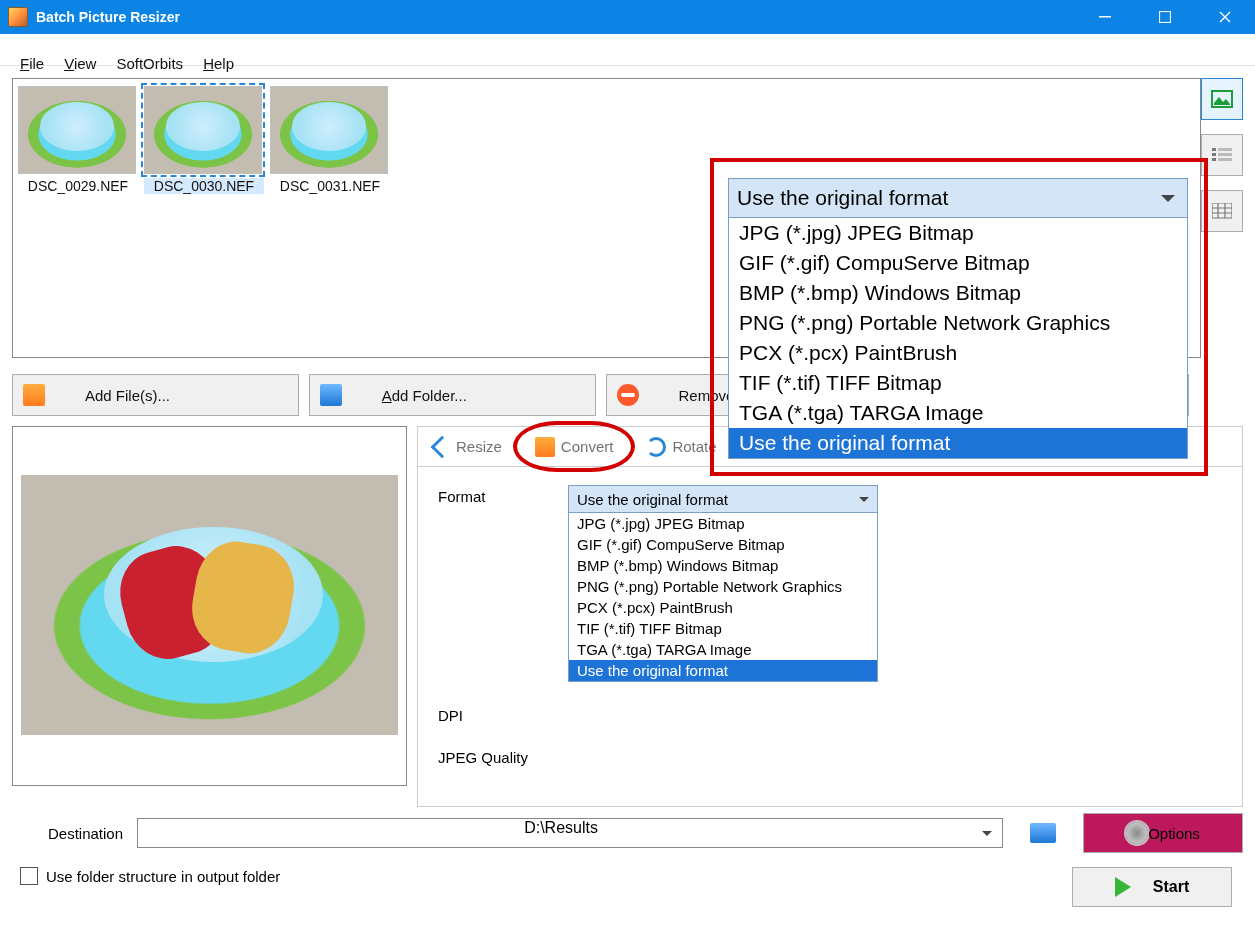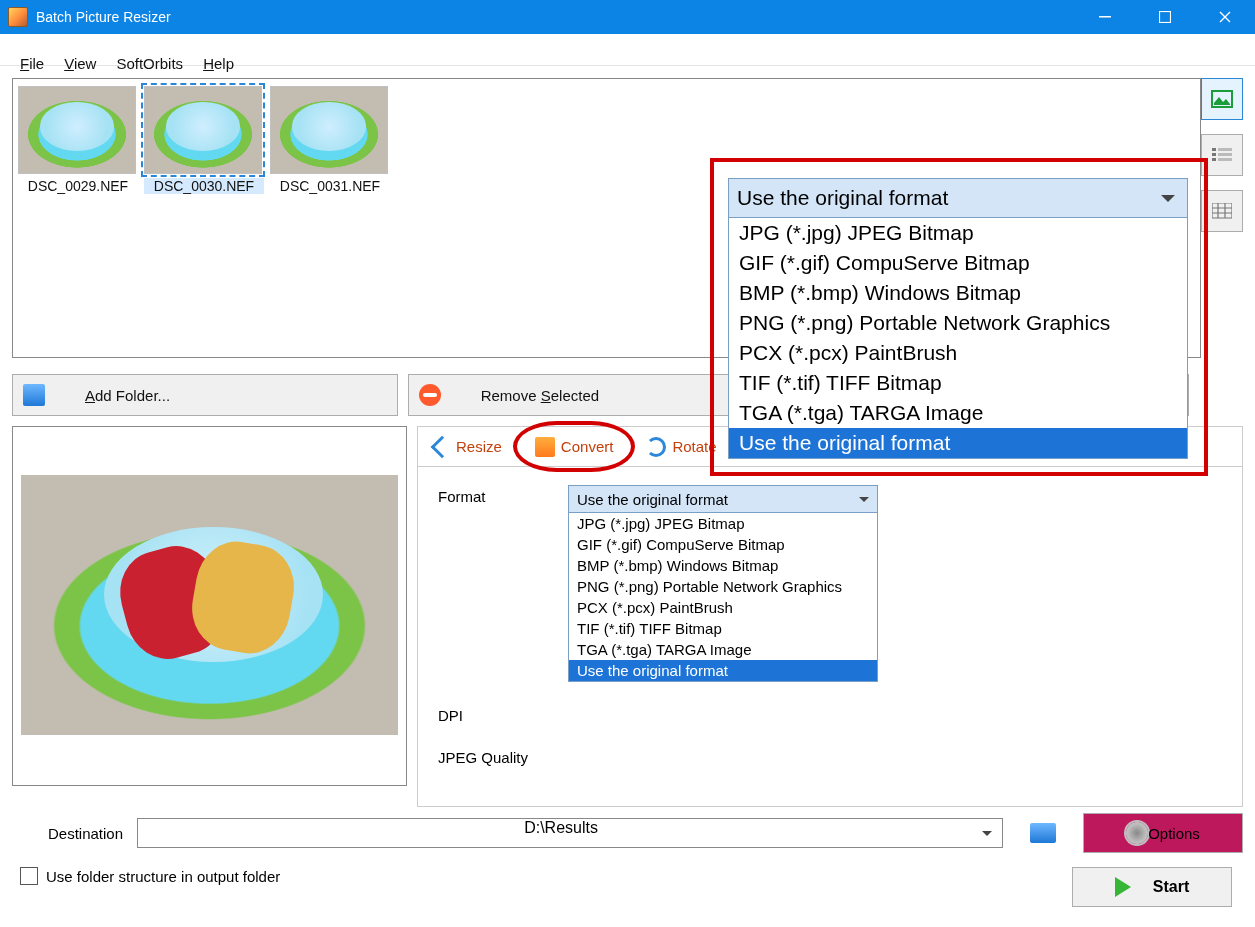--- a/index.html
+++ b/index.html
@@ -1,21 +1,21 @@
 <!DOCTYPE html>
 <html><head>
 <meta charset="utf-8">
 <style>
 * { box-sizing: border-box; margin: 0; padding: 0; font-family: "Segoe UI", Tahoma, sans-serif; }
 body { background: #fff; width: 1255px; height: 927px; position: relative; overflow: hidden; }
 
 
 .titlebar { background: #0b84e5; height: 34px; display: flex; align-items: center; color: #fff; font-size: 14px; padding-left: 8px; }
 .titlebar .app-icon { width: 20px; height: 20px; margin-right: 8px; background: linear-gradient(135deg,#ffd75e,#ff8a3c 55%,#b15e33); border: 1px solid #8a5a2a; border-radius: 2px; }
-.titlebar .title-text { flex: 1; }
+.titlebar .title-text { flex: 1; font-weight: bold; }
 .titlebar .win-btn { width: 60px; height: 34px; display: flex; align-items: center; justify-content: center; color: #fff; }
 
 
 .menubar { height: 32px; display: flex; align-items: center; padding: 0 10px; font-size: 15px; color: #111; border-bottom: 1px solid #e5e5e5; }
 .menubar .menu-item { padding: 4px 10px; cursor: default; margin-top: 28px; }
 .menubar .menu-item span { text-decoration: underline; }
 
 
 .gallery-row { display: flex; padding: 12px 12px 12px 12px; }
 .gallery { border: 1px solid #888; flex: 1; height: 280px; padding: 5px; display: flex; gap: 6px; align-items: flex-start; position: relative; }
@@ -49,21 +49,21 @@
 .preview-pane { width: 395px; height: 360px; border:1px solid #888; display:flex; flex-direction:column; }
 .preview-pane .preview-img { margin: 48px 8px 0 8px; height: 260px; position:relative; overflow:hidden; background:#c7c0b5; }
 .preview-img .bigcake { width:100%; height:100%; background:radial-gradient(ellipse 62% 54% at 50% 58%, #62d9f0 0%, #62d9f0 55%, #7cc447 56%, #7cc447 66%, #c3bdb1 67%); position:relative; }
 .preview-img .bigcake::after { content:""; position:absolute; left:22%; top:20%; width:58%; height:52%; border-radius:50%; background: radial-gradient(circle,#d5f1fb 0%,#a5e2f4 75%); }
 .preview-img .char { position:absolute; width:26%; height:42%; border-radius:40%; }
 .preview-img .char.a{ left:27%; top:28%; background:#c9212f; transform:rotate(-15deg);}
 .preview-img .char.b{ left:46%; top:26%; background:#e6b64a; transform:rotate(10deg);}
 
 .tabs-pane { flex:1; border:1px solid #ccc; position:relative; background:#fff; }
 .tabs-head { display:flex; border-bottom:1px solid #ccc; height:40px; align-items:center; }
-.tab { padding:0 16px; height:100%; display:flex; align-items:center; gap:6px; font-size:15px; color:#c2410c; border-right:1px solid transparent; }
+.tab { padding:0 16px; height:100%; display:flex; align-items:center; gap:6px; font-size:15px; color:#737373; border-right:1px solid transparent; }
 .tab.active { background:#fff; }
 .tab .ti { width:20px; height:20px; }
 .tab .ti.resize { border-left:3px solid #2b88d8; border-bottom:3px solid #2b88d8; width:16px; height:16px; transform:rotate(45deg); }
 .tab .ti.conv { background:linear-gradient(#ffae3d,#ff7b1e); border-radius:2px; }
 .tab .ti.rot { border:3px solid #2b88d8; border-radius:50%; border-left-color:transparent; }
 .tab.convert { position:relative; }
 .tab.convert::before { content:""; position:absolute; left:-6px; top:-6px; right:-6px; bottom:-6px; border:4px solid #d20000; border-radius:50%/70%; pointer-events:none; }
 
 .tab-content { padding: 18px 20px; font-size:15px; }
 .form-row { display:flex; align-items:flex-start; margin-bottom: 22px; }
@@ -170,20 +170,24 @@
     </div>
     <div class="side-btn">
       <svg width="20" height="16" viewBox="0 0 20 16">
           <path d="M0 0h20M0 5h20M0 10h20M0 15h20M0 0v15M6 0v15M13 0v15M20 0v15" stroke="#777" stroke-width="1.2"></path>
         </svg>
     </div>
   </div>
 </div>
 
 <div class="actions-row">
+  <div class="btn">
+    <div class="ico orange"></div>
+    <span>Add File(s)...</span>
+  </div>
   <div class="btn">
     <div class="ico folder"></div>
     <span><u>A</u>dd Folder...</span>
   </div>
   <div class="btn">
     <div class="ico remove"></div>
     <span>Remove <u>S</u>elected</span>
   </div>
   <div class="btn">
     <div class="ico trash"></div>

